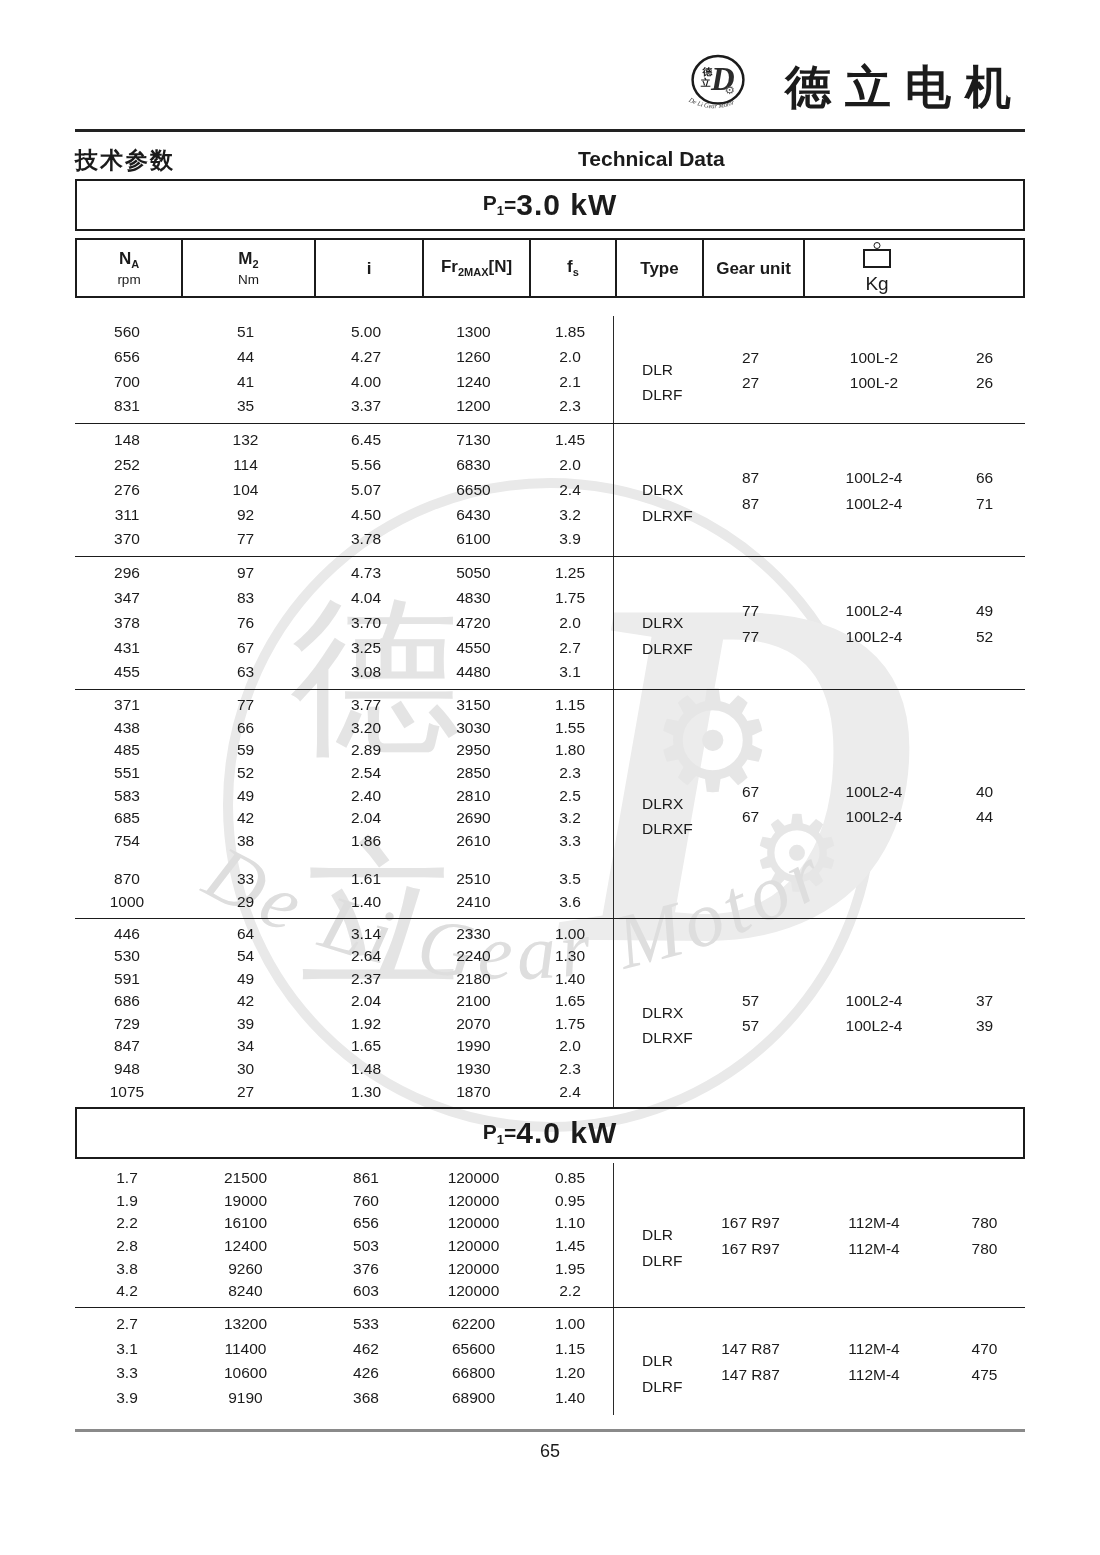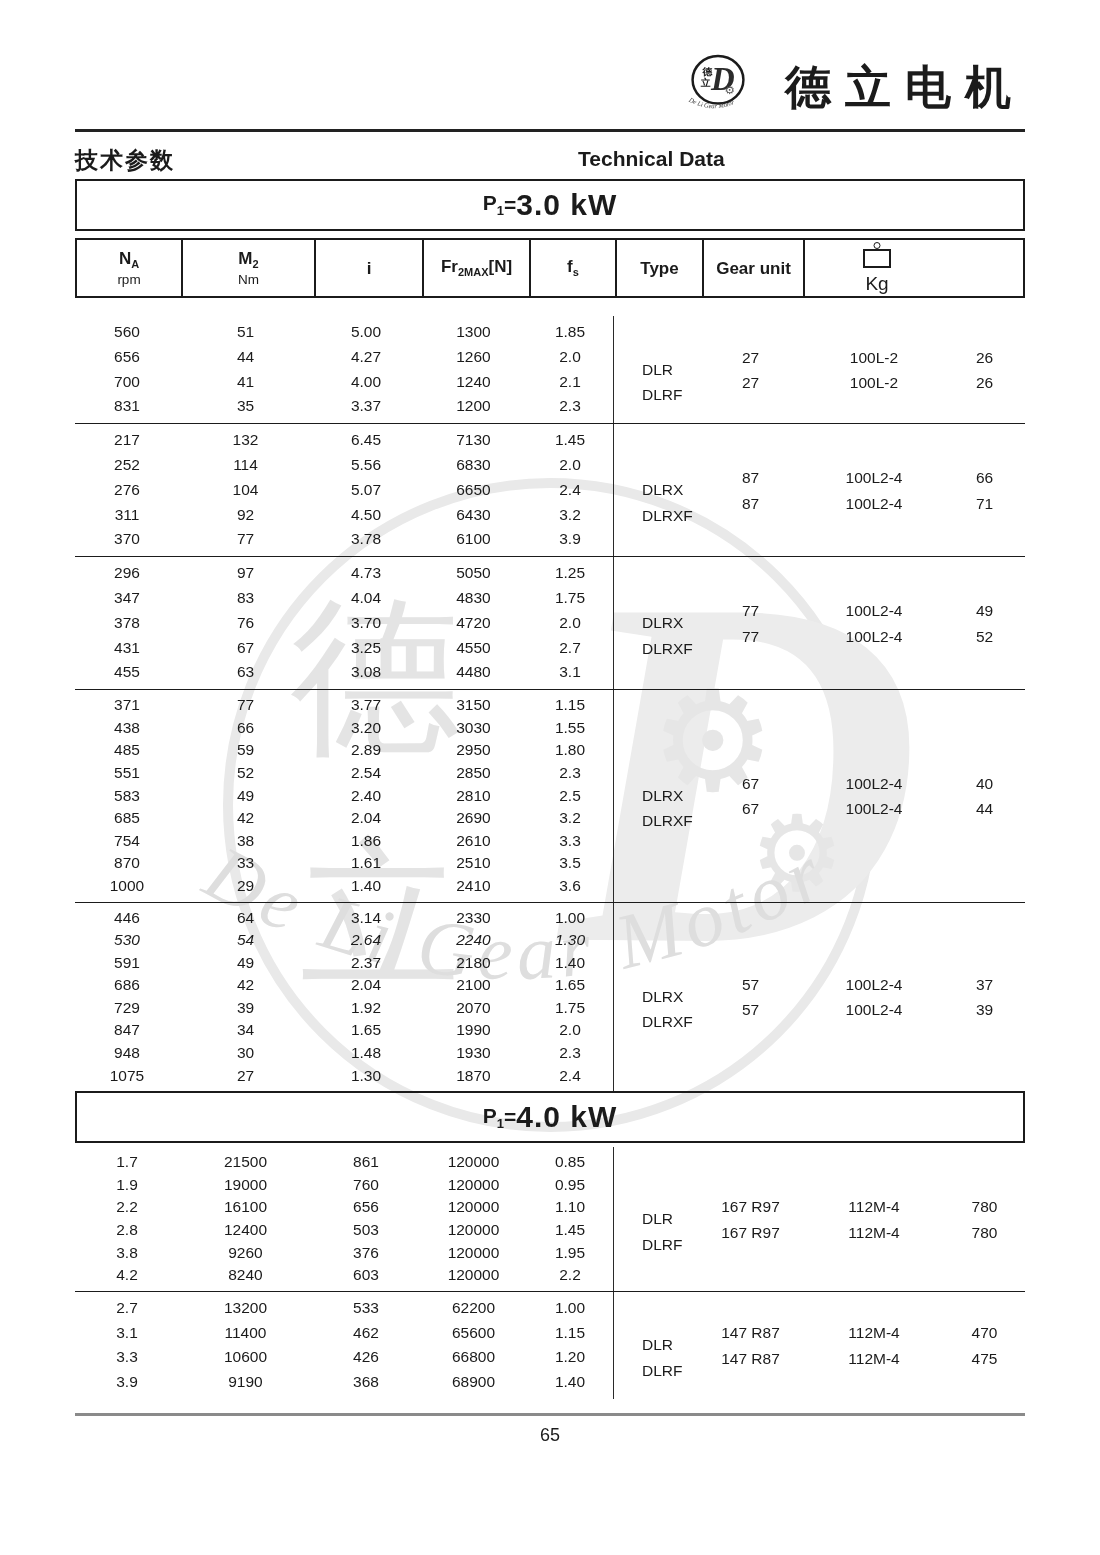--- a/index.html
+++ b/index.html
@@ -191,21 +191,21 @@
             <div></div>
             <div class="t-type">DLRF</div>
             <div class="t-gear">27</div>
             <div class="t-motor">100L-2</div>
             <div class="t-kg">26</div>
           </div>
         </div>
       </div>
       <div class="group">
         <div class="row" style="line-height: 24.8px; height: 24.8px;">
-          <div>217</div>
+          <div>148</div>
           <div>132</div>
           <div>6.45</div>
           <div>7130</div>
           <div>1.45</div>
           <div></div>
           <div></div>
           <div></div>
           <div></div>
         </div>
         <div class="row" style="line-height: 24.8px; height: 24.8px;">
@@ -429,21 +429,21 @@
           <div>754</div>
           <div>38</div>
           <div>1.86</div>
           <div>2610</div>
           <div>3.3</div>
           <div></div>
           <div></div>
           <div></div>
           <div></div>
         </div>
-        <div class="row" style="line-height: 22.6px; height: 22.6px;">
+        <div class="row" style="line-height: 22.6px; height: 22.6px; margin-top: 16px;">
           <div>870</div>
           <div>33</div>
           <div>1.61</div>
           <div>2510</div>
           <div>3.5</div>
           <div></div>
           <div></div>
           <div></div>
           <div></div>
         </div>
@@ -488,21 +488,21 @@
           <div>446</div>
           <div>64</div>
           <div>3.14</div>
           <div>2330</div>
           <div>1.00</div>
           <div></div>
           <div></div>
           <div></div>
           <div></div>
         </div>
-        <div class="row" style="line-height: 22.6px; height: 22.6px; font-style: italic;">
+        <div class="row" style="line-height: 22.6px; height: 22.6px;">
           <div>530</div>
           <div>54</div>
           <div>2.64</div>
           <div>2240</div>
           <div>1.30</div>
           <div></div>
           <div></div>
           <div></div>
           <div></div>
         </div>

